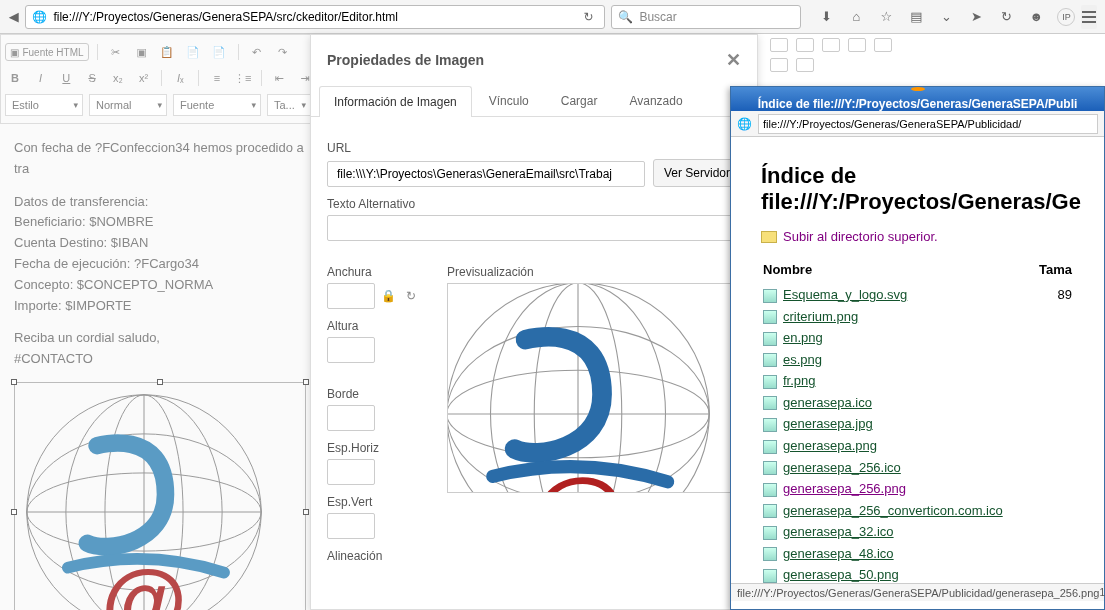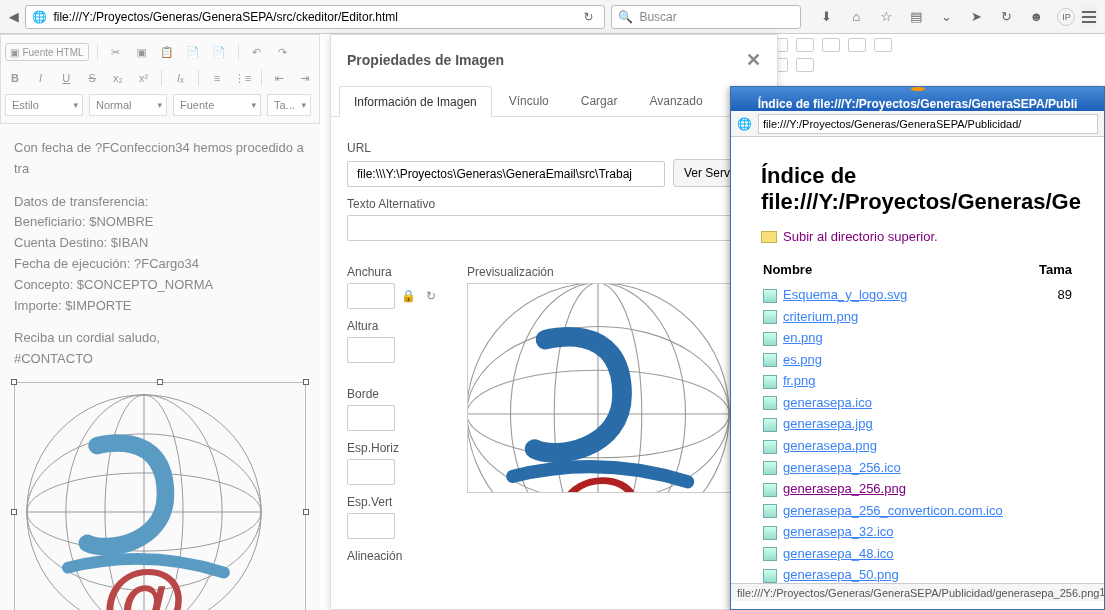--- a/index.html
+++ b/index.html
@@ -29,21 +29,21 @@
 
 
 .ed-content { padding: 14px; font-size: 13px; color: #888; line-height: 1.6; }
 .ed-content p { margin-bottom: 12px; }
 .ed-img-sel { border: 1px solid #bbb; padding: 4px; position: relative; margin-top: 10px; }
 .ed-img-sel .handle { position: absolute; width: 6px; height: 6px; background: #fff; border: 1px solid #666; }
 .h-tl { top: -4px; left: -4px; } .h-tm { top: -4px; left: 50%; margin-left:-3px;} .h-tr { top: -4px; right: -4px; }
 .h-ml { top: 50%; left: -4px; margin-top:-3px;} .h-mr { top: 50%; right: -4px; margin-top:-3px;}
 
 
-.dialog { position: absolute; top: 34px; left: 330px; width: 448px; height: 576px; background: #fff; border: 1px solid #ddd; box-shadow: 0 2px 8px rgba(0,0,0,0.15); }
+.dialog { position: absolute; top: 34px; left: 310px; width: 448px; height: 576px; background: #fff; border: 1px solid #ddd; box-shadow: 0 2px 8px rgba(0,0,0,0.15); }
 .dlg-title { display: flex; justify-content: space-between; align-items: center; padding: 14px 16px; font-weight: bold; font-size: 14px; color: #555; }
 .dlg-close { font-size: 18px; color: #888; cursor: pointer; }
 .dlg-tabs { display: flex; border-bottom: 1px solid #ddd; padding: 0 8px; gap: 2px; }
 .dlg-tab { padding: 8px 14px; font-size: 12px; color: #666; cursor: pointer; border: 1px solid transparent; border-bottom: none; border-radius: 3px 3px 0 0; }
 .dlg-tab.active { background: #fff; border-color: #ddd; position: relative; top: 1px; color: #333; }
 .dlg-body { padding: 14px 16px; }
 .dlg-label { font-size: 12px; color: #555; margin-bottom: 4px; margin-top: 10px; display: block; }
 .dlg-row { display: flex; gap: 8px; align-items: flex-end; }
 .dlg-input { border: 1px solid #ccc; border-radius: 2px; height: 26px; padding: 0 9px; font-size: 12px; width: 100%; }
 .dlg-input.num { width: 48px; }
@@ -62,21 +62,21 @@
 .popup-addr { height: 26px; background: #f5f5f5; border-bottom: 1px solid #ccc; display: flex; align-items: center; padding: 0 6px; gap: 6px; font-size: 12px; }
 .popup-addr input { border: 1px solid #ccc; height: 20px; flex: 1; font-size: 11px; padding: 0 4px;}
 .popup-body { padding: 26px 30px; }
 .popup-h1 { font-size: 22px; font-weight: bold; margin-bottom: 14px; }
 .popup-up { color: #800080; font-size: 13px; display: flex; align-items: center; gap: 6px; margin-bottom: 16px; cursor:pointer;}
 .popup-up .folder { width: 16px; height: 12px; background: #f7e07a; border: 1px solid #c9b14a; position: relative; }
 .popup-table { width: 100%; font-size: 13px; }
 .popup-table th { text-align: left; font-weight: bold; padding-bottom: 6px; }
 .popup-table td { padding: 2px 0; }
 .file-ico { width: 14px; height: 14px; display: inline-block; vertical-align: middle; margin-right: 6px; border: 1px solid #7aa; background: linear-gradient(#cfe, #9dc); }
-.popup-table a { color: #3b82f6; text-decoration: underline; cursor: pointer; }
+.popup-table a { color: #14532d; text-decoration: underline; cursor: pointer; }
 .popup-table a.visited { color: #800080; }
 .popup-status { position: absolute; bottom: 8px; left: 0; right: 0; height: 18px; background: #f5f5f5; border-top: 1px solid #ccc; font-size: 11px; padding: 0 6px; display: flex; align-items: center; color: #555;}
 
 
 .right-tools { position: absolute; top: 38px; left: 770px; display: flex; flex-direction: column; gap: 6px; }
 .right-tools .trow { display: flex; gap: 8px; }
 .right-tools .tico { width: 18px; height: 14px; border: 1px solid #ccc; border-radius: 2px; }
 
 
 .globe-logo { position: relative; width: 250px; height: 250px; }

